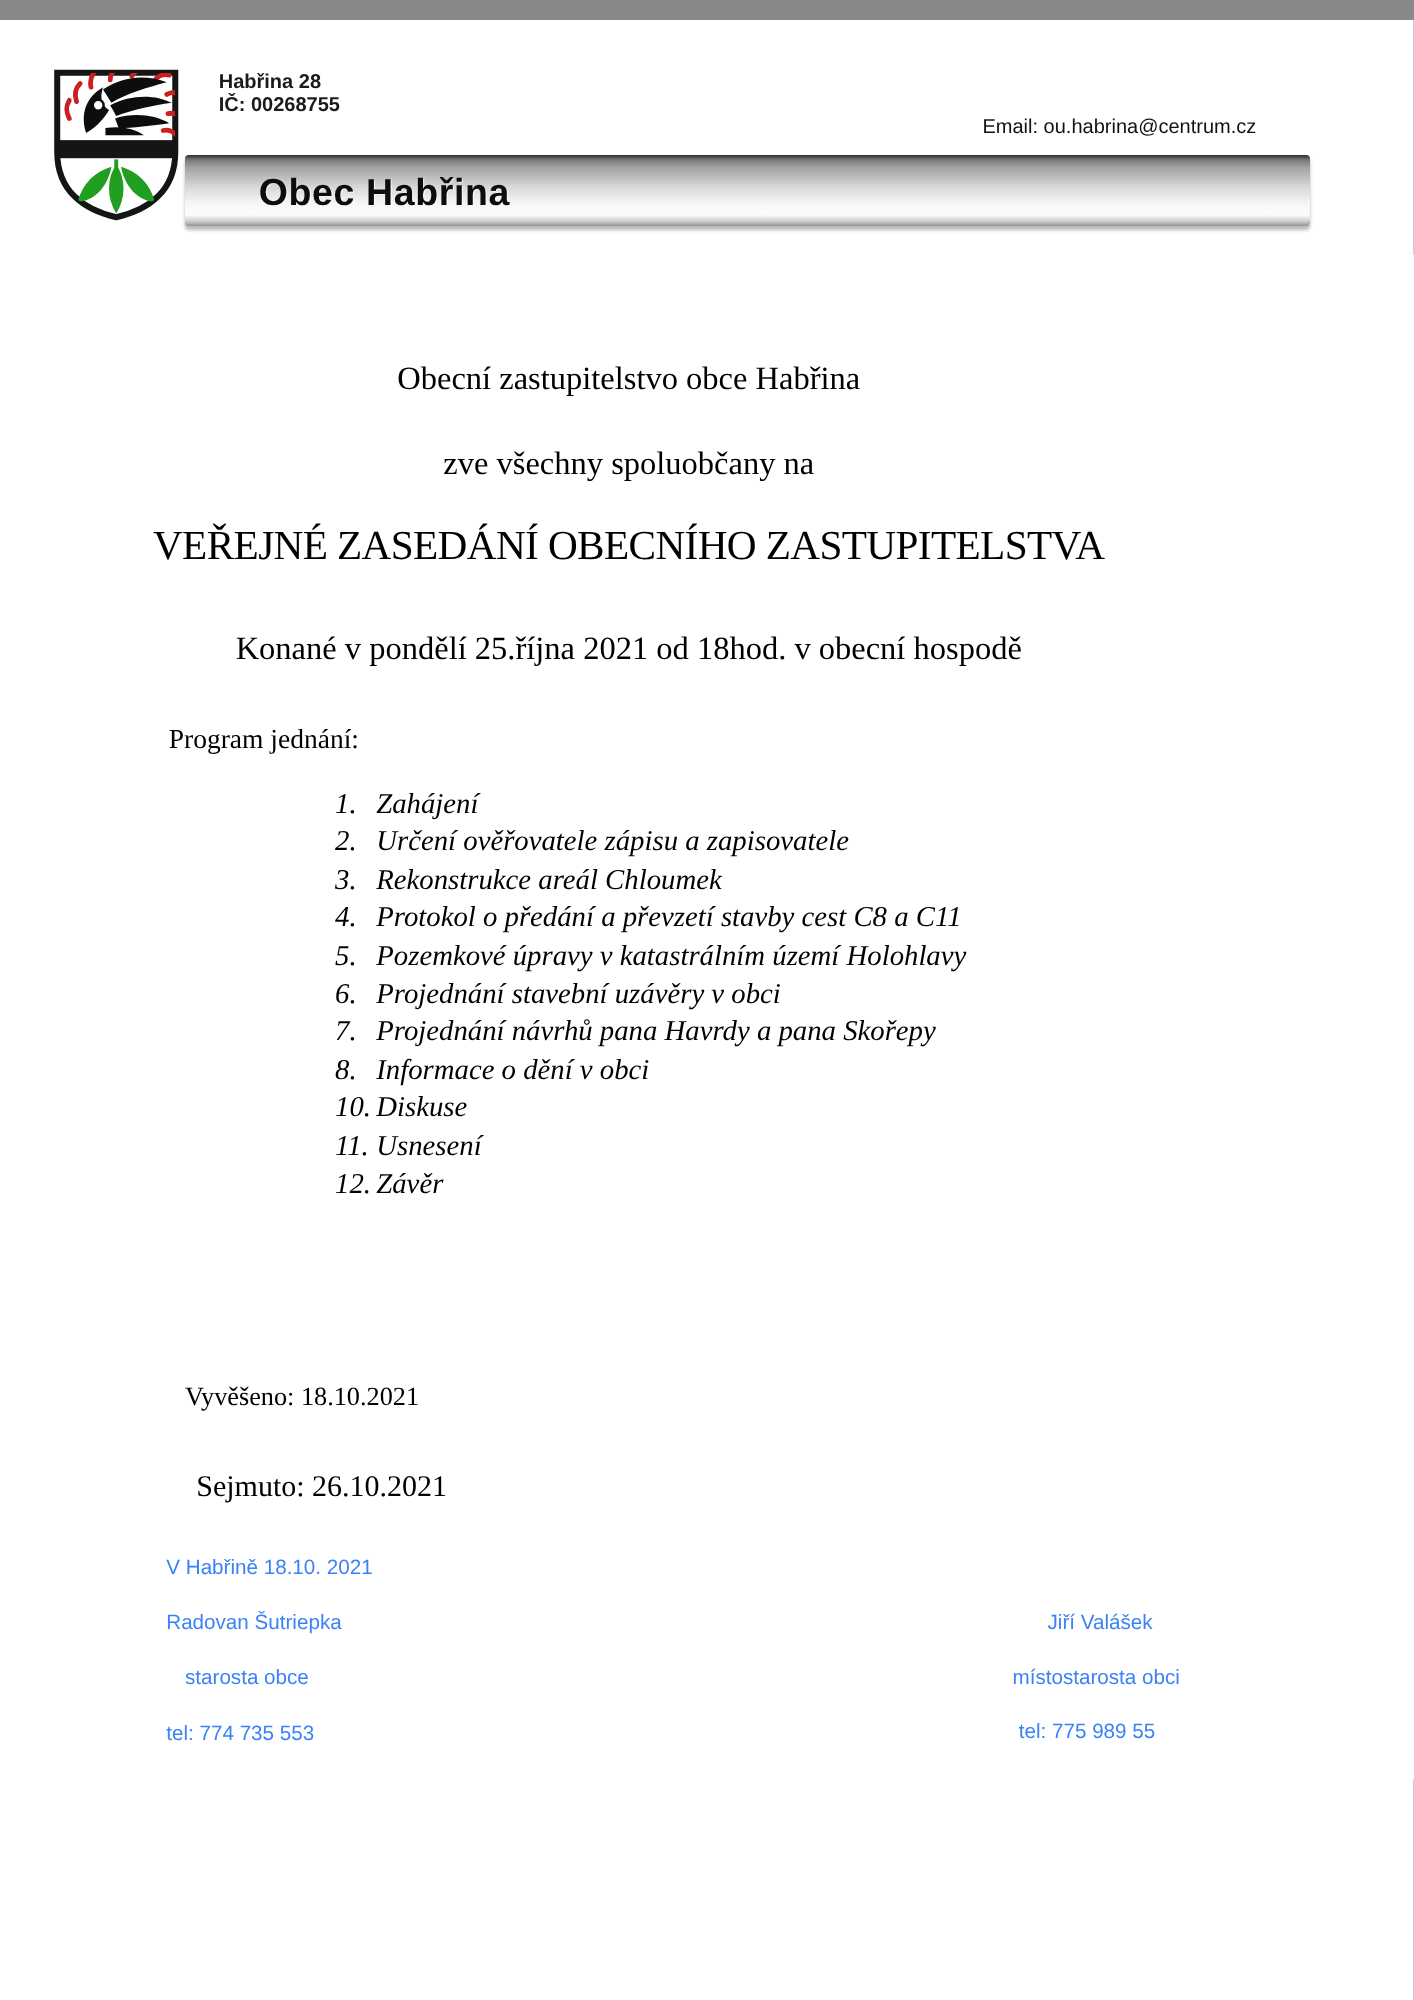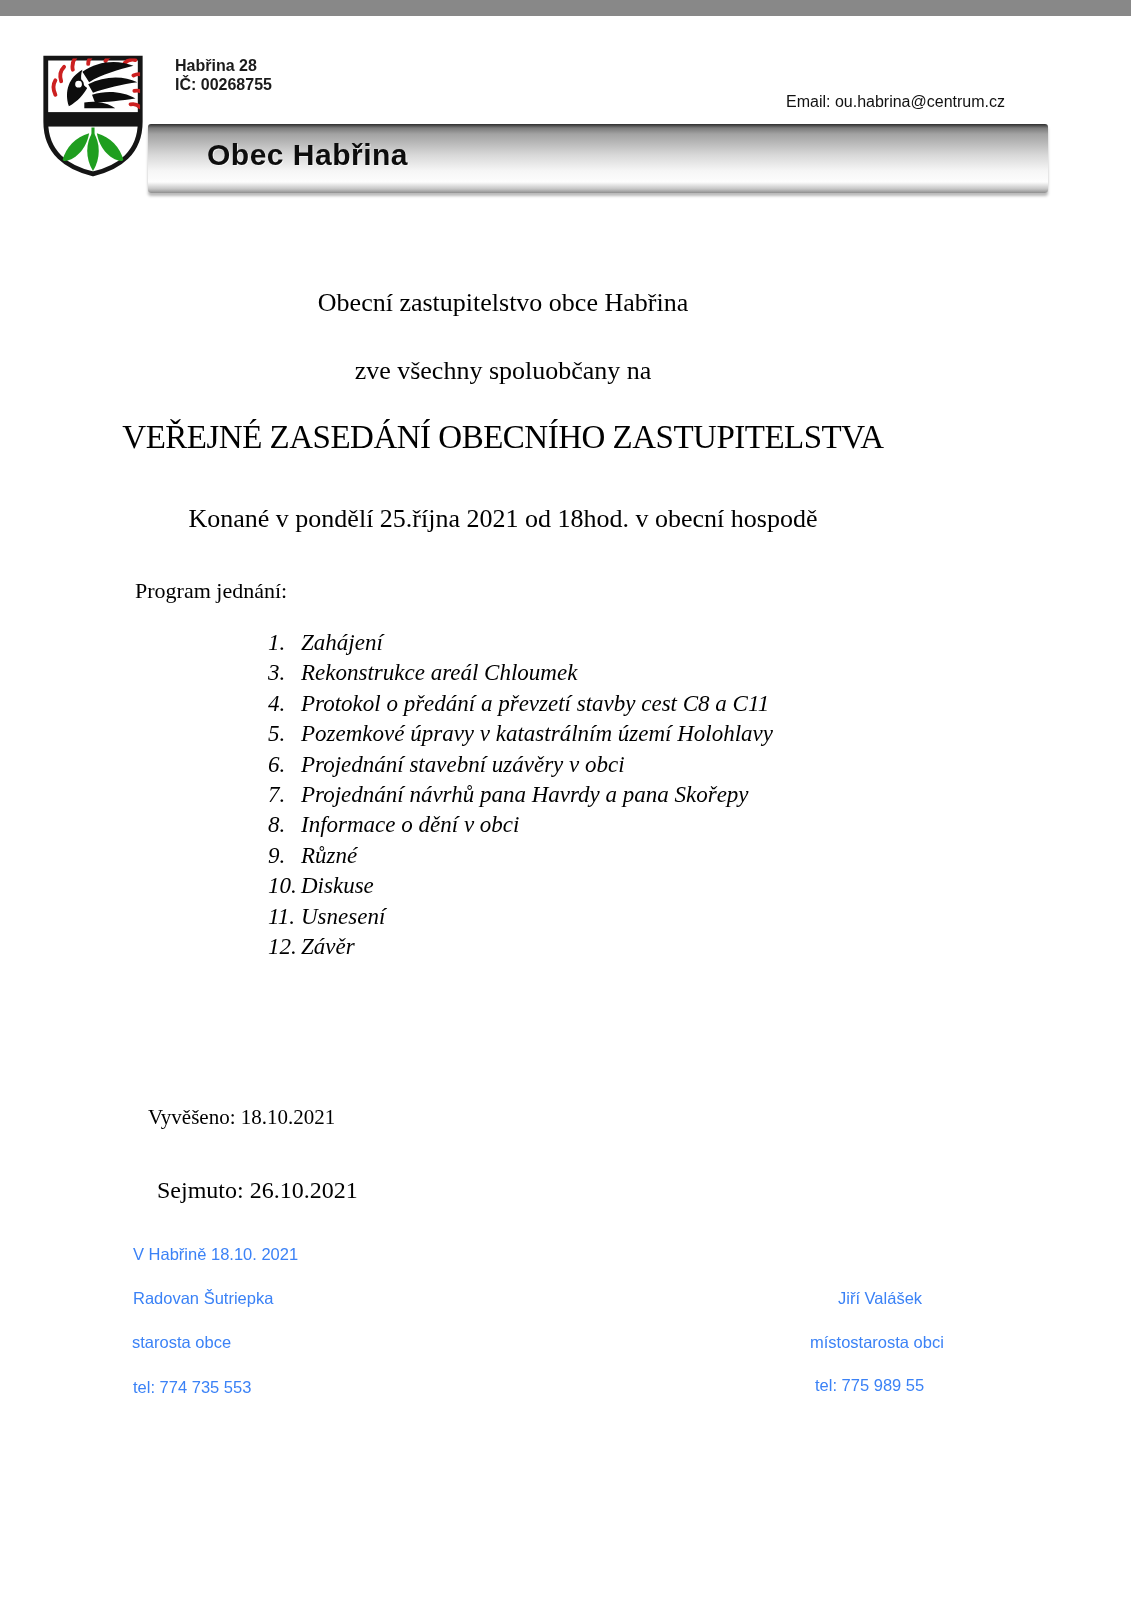--- a/index.html
+++ b/index.html
@@ -18,21 +18,21 @@
     position:absolute;left:175px;top:40px;
     font-family:"Liberation Sans", sans-serif;
     font-weight:bold;font-size:16px;line-height:19px;color:#1b1b1b;
   }
   .email{
     position:absolute;top:77px;right:126px;
     font-family:"Liberation Sans", sans-serif;
     font-size:16px;color:#111;
   }
   .banner{
-    position:absolute;left:148px;top:108px;width:900px;height:69px;
+    position:absolute;left:148px;top:108px;width:900px;height:57px;
     border-radius:3px;
     background:linear-gradient(180deg,
       #2e2e2e 0px,#7a7a7a 4px,#a2a2a2 10px,
       #d8d8d8 45%,#f6f6f6 68%,#fdfdfd 84%,
       #c6c6c6 94%,#8f8f8f 100%);
     box-shadow:0 3px 3px rgba(0,0,0,0.28);
     text-align:center;
   }
   .banner-title{
     position:absolute;left:59px;top:14px;
@@ -54,21 +54,21 @@
   .posted{position:absolute;left:148px;top:1089px;font-size:21px;}
   .removed{position:absolute;left:157px;top:1161px;font-size:24px;}
   
   .f{
     position:absolute;
     font-family:"Liberation Sans", sans-serif;
     font-size:16.5px;color:#3b82f6;white-space:nowrap;
   }
   .f-place{left:133px;top:1229px;}
   .f-lname{left:133px;top:1273px;}
-  .f-lrole{left:132px;top:1317px;}
+  .f-lrole{left:148px;top:1317px;}
   .f-ltel {left:133px;top:1362px;}
   .f-rname{left:838px;top:1273px;}
   .f-rrole{left:810px;top:1317px;}
   .f-rtel {left:815px;top:1360px;}
 </style>
 </head>
 <body>
 
 <div class="page">
 
@@ -128,27 +128,27 @@
 
   <div class="cline t-intro" style="top:272px">Obecní zastupitelstvo obce Habřina</div>
   <div class="cline t-intro" style="top:340px">zve všechny spoluobčany na</div>
   <div class="cline t-main" style="top:403px">VEŘEJNÉ ZASEDÁNÍ OBECNÍHO ZASTUPITELSTVA</div>
   <div class="cline t-date" style="top:488px">Konané v pondělí 25.října 2021 od 18hod. v obecní hospodě</div>
 
   <div class="program-label">Program jednání:</div>
 
   <div class="agenda">
     <div class="row"><span class="num">1.</span><span>Zahájení</span></div>
+    <div class="row"><span class="num">2.</span><span>Určení ověřovatele zápisu a zapisovatele</span></div>
     <div class="row"><span class="num">3.</span><span>Rekonstrukce areál Chloumek</span></div>
     <div class="row"><span class="num">4.</span><span>Protokol o předání a převzetí stavby cest C8 a C11</span></div>
     <div class="row"><span class="num">5.</span><span>Pozemkové úpravy v katastrálním území Holohlavy</span></div>
     <div class="row"><span class="num">6.</span><span>Projednání stavební uzávěry v obci</span></div>
     <div class="row"><span class="num">7.</span><span>Projednání návrhů pana Havrdy a pana Skořepy</span></div>
     <div class="row"><span class="num">8.</span><span>Informace o dění v obci</span></div>
-    <div class="row"><span class="num">9.</span><span>Různé</span></div>
     <div class="row"><span class="num">10.</span><span>Diskuse</span></div>
     <div class="row"><span class="num">11.</span><span>Usnesení</span></div>
     <div class="row"><span class="num">12.</span><span>Závěr</span></div>
   </div>
 
   <div class="posted">Vyvěšeno: 18.10.2021</div>
   <div class="removed">Sejmuto: 26.10.2021</div>
 
   <div class="f f-place">V Habřině 18.10. 2021</div>
   <div class="f f-lname">Radovan Šutriepka</div>

